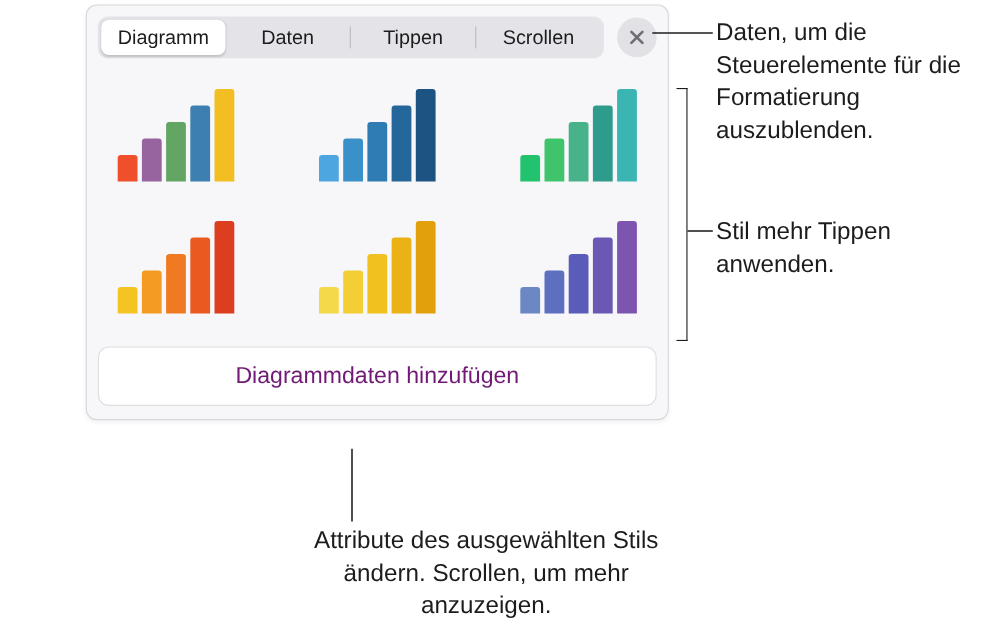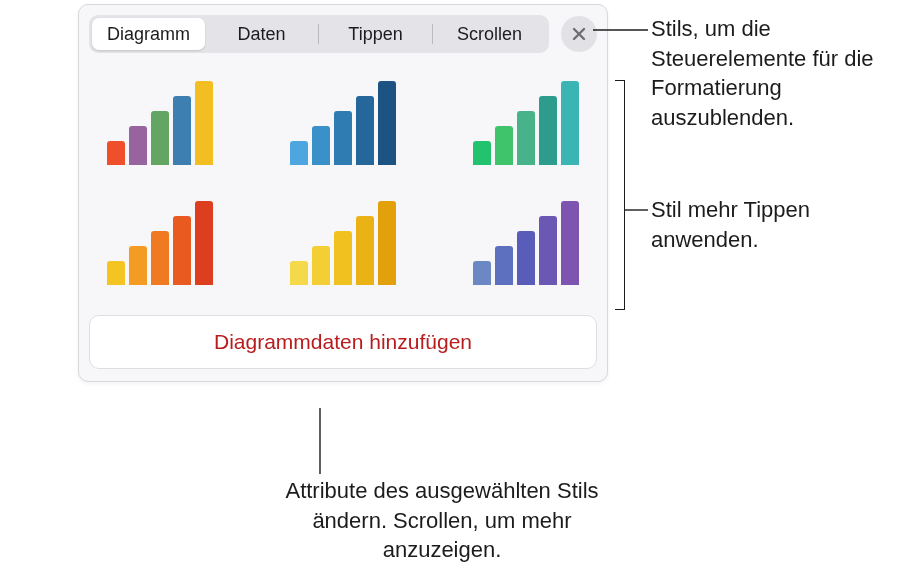--- a/index.html
+++ b/index.html
@@ -108,21 +108,21 @@
     margin-top: 30px;
     width: 100%;
     height: 54px;
     background: #ffffff;
     border: 1px solid #dedee2;
     border-radius: 10px;
     display: flex;
     align-items: center;
     justify-content: center;
     font-size: 21px;
-    color: #b91c1c;
+    color: #701a75;
     cursor: pointer;
     user-select: none;
   }
 
   
   .callout {
     position: absolute;
     font-size: 22px;
     line-height: 1.35;
     color: #1c1c1e;
@@ -213,21 +213,21 @@
         <div class="bar b5" style="background: rgb(125, 85, 177);"></div>
       </div>
     </div>
 
   <div class="add-data-btn">Diagrammdaten hinzufügen</div>
 </div>
 
 <svg class="leader" style="left:593px; top:28px; width:55px; height:4px;">
   <line x1="0" y1="2" x2="55" y2="2"></line>
 </svg>
-<div class="callout" style="left:651px; top:14px;">Stils, um die Steuerelemente für die Formatierung auszublenden.</div>
+<div class="callout" style="left:651px; top:14px;">Daten, um die Steuerelemente für die Formatierung auszublenden.</div>
 
 <div class="bracket" style="left:615px; top:80px; height:230px;"></div>
 <svg class="leader" style="left:625px; top:208px; width:23px; height:4px;">
   <line x1="0" y1="2" x2="23" y2="2"></line>
 </svg>
 <div class="callout" style="left:651px; top:195px;">Stil mehr Tippen anwenden.</div>
 
 <svg class="leader" style="left:318px; top:408px; width:4px; height:66px;">
   <line x1="2" y1="0" x2="2" y2="66"></line>
 </svg>

